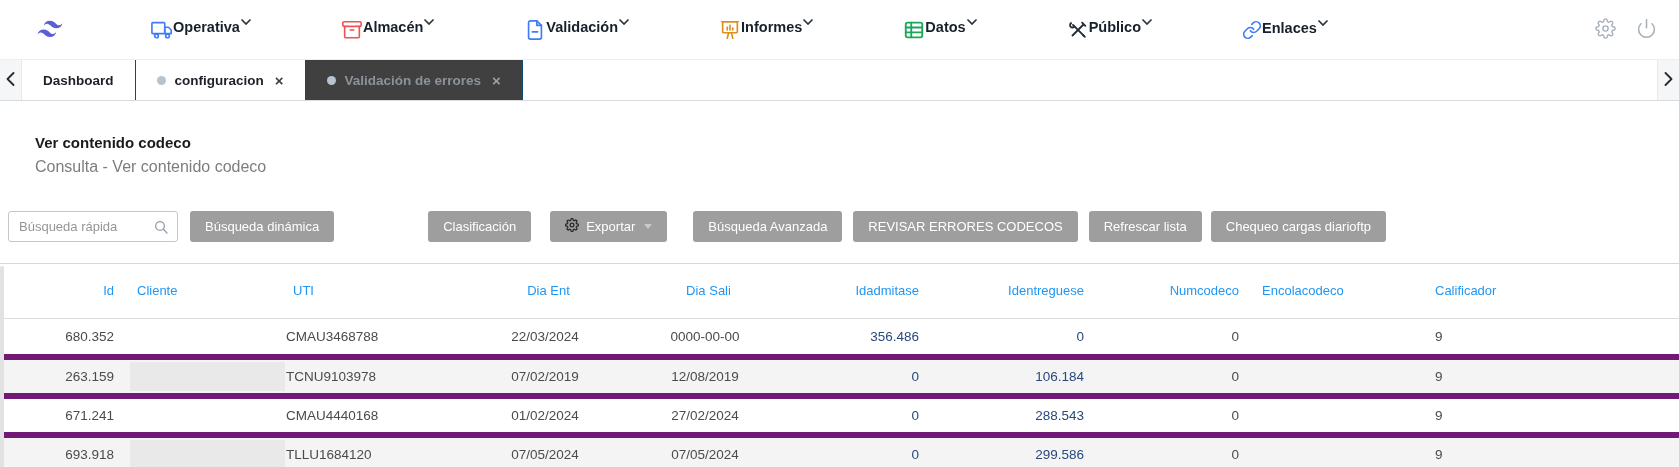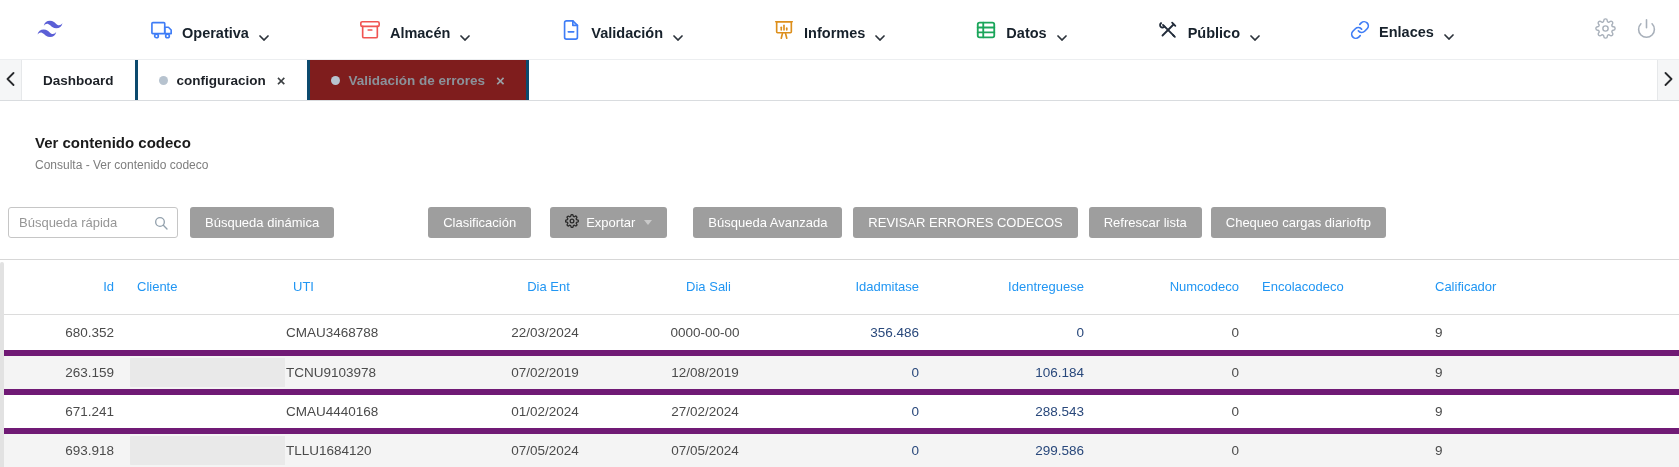--- a/index.html
+++ b/index.html
@@ -4,41 +4,41 @@
 <style>
   * { box-sizing: border-box; }
   html,body { margin:0; padding:0; }
   body { font-family:"Liberation Sans", sans-serif; }
   .app { position:relative; width:1679px; height:467px; background:#fff; overflow:hidden; }
 
   
   .navbar { display:flex; align-items:center; height:60px; padding:0 20px 0 35px; border-bottom:1px solid #eceef0; background:#fff; }
   .logo { width:30px; height:30px; display:flex; align-items:center; }
   .nav-items { display:flex; margin-left:42px; gap:46px; align-items:center; }
-  .nav-item { display:flex; align-items:flex-end; gap:9px; font-size:14.5px; font-weight:600; color:#17212b; cursor:pointer; white-space:nowrap;padding-left:44px; }
+  .nav-item { display:flex; align-items:flex-start; font-size:14.5px; font-weight:600; color:#17212b; cursor:pointer; white-space:nowrap;padding-left:44px; }
   .nav-item .icon { display:flex; align-items:center; }
   .caret { display:flex; align-items:center; margin-left:1px; }
   .nav-right { margin-left:auto; display:flex; align-items:center; gap:16px; }
   .icon-btn { background:none; border:none; padding:2px; cursor:pointer; display:flex; align-items:center; }
 
   
   .tabbar { display:flex; height:41px; border-bottom:1px solid #d9dcdf; background:#fff; align-items:stretch; }
   .tab-scroll { width:22px; background:#f5f6f7; border-right:1px solid #e6e8ea; display:flex; align-items:center; justify-content:center; cursor:pointer; border-top:none; border-bottom:none; border-left:none; padding:0; }
   .tab-scroll.right { border-right:none; border-left:1px solid #e6e8ea; }
-  .tab { display:flex; align-items:center; gap:9px; padding:0 21px; font-size:13.5px; font-weight:700; color:#1d2127; border-right:3px solid #0c4a6e; cursor:pointer; white-space:nowrap; }
-  .tab.dim { background:#7f1d1d; color:#8b929a; }
+  .tab { display:flex; align-items:center; gap:9px; padding:0 21px; font-size:13.5px; font-weight:700; color:#1d2127; border-right:1px solid #0c4a6e; cursor:pointer; white-space:nowrap; }
+  .tab.dim { background:#404040; color:#8b929a; }
   .tab-dot { width:9px; height:9px; border-radius:50%; background:#b7c3cf; flex:0 0 auto; }
   .tab-close { font-size:15px; line-height:1; color:#3c4043; margin-left:2px; cursor:pointer; }
   .tab.dim .tab-close { color:#9aa0a6; }
   .tab-filler { flex:1; }
 
   
   .page-head { padding:33px 0 0 35px; }
   .page-title { margin:0; font-size:15px; font-weight:700; color:#1b1b1b; }
-  .page-subtitle { margin:7px 0 0 0; font-size:12px; color:#7d7d7d; }
+  .page-subtitle { margin:7px 0 0 0; font-size:16px; color:#7d7d7d; }
 
   
   .toolbar { display:flex; align-items:center; margin:28px 0 0 8px; height:45px; }
   .search-box { position:relative; width:170px; height:31px; border:1px solid #c6c6c6; border-radius:3px; background:#fff; flex:0 0 auto; }
   .search-box input { width:100%; height:100%; border:none; outline:none; background:transparent; padding:0 30px 0 10px; font-size:13px; color:#333; font-family:inherit; }
   .search-box input::placeholder { color:#969696; opacity:1; }
   .search-icon { position:absolute; right:8px; top:7px; }
   .btn { height:31px; border:none; border-radius:3px; background:#9e9e9e; color:#fff; font-size:13px; font-family:inherit; padding:0 15px; display:flex; align-items:center; gap:7px; cursor:pointer; white-space:nowrap; }
   .btn .dd-caret { width:0; height:0; border-left:4px solid transparent; border-right:4px solid transparent; border-top:5px solid #c9c9c9; margin-left:2px; }
   .m-bd{margin-left:12px} .m-clas{margin-left:94px} .m-exp{margin-left:19px}

